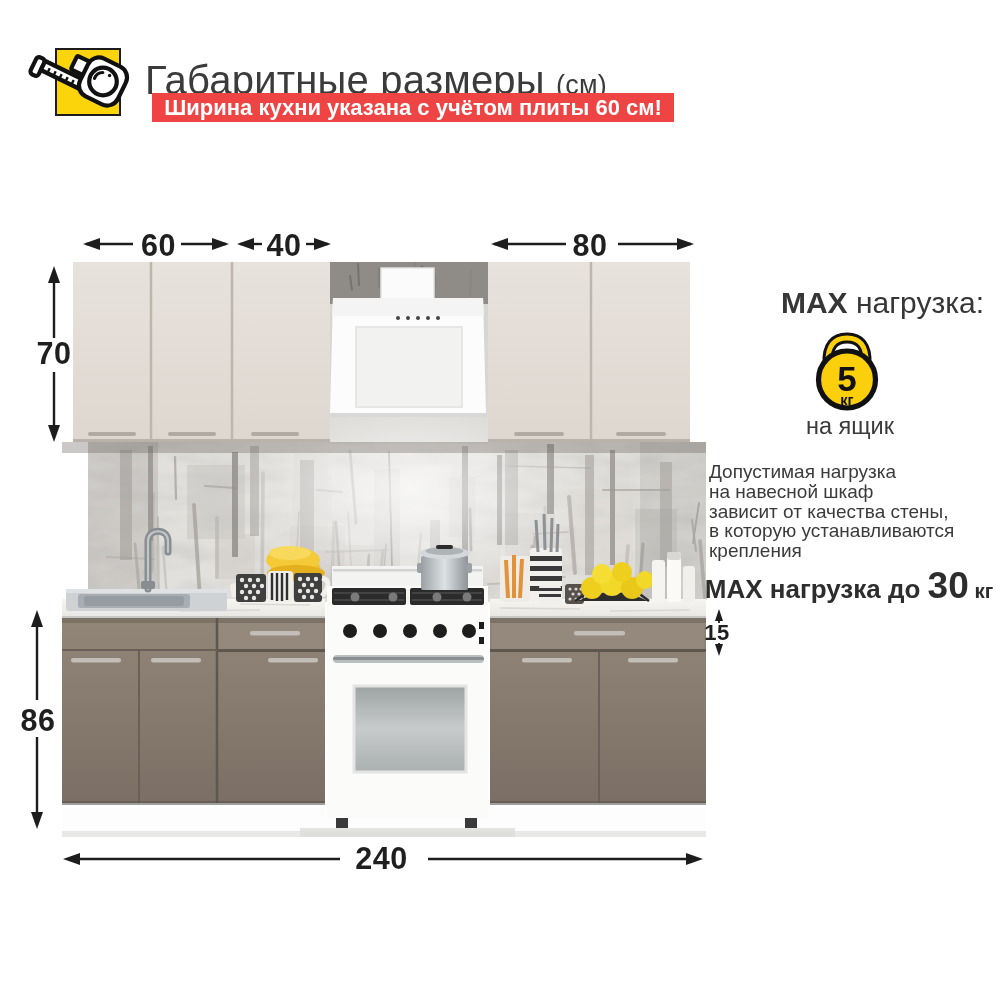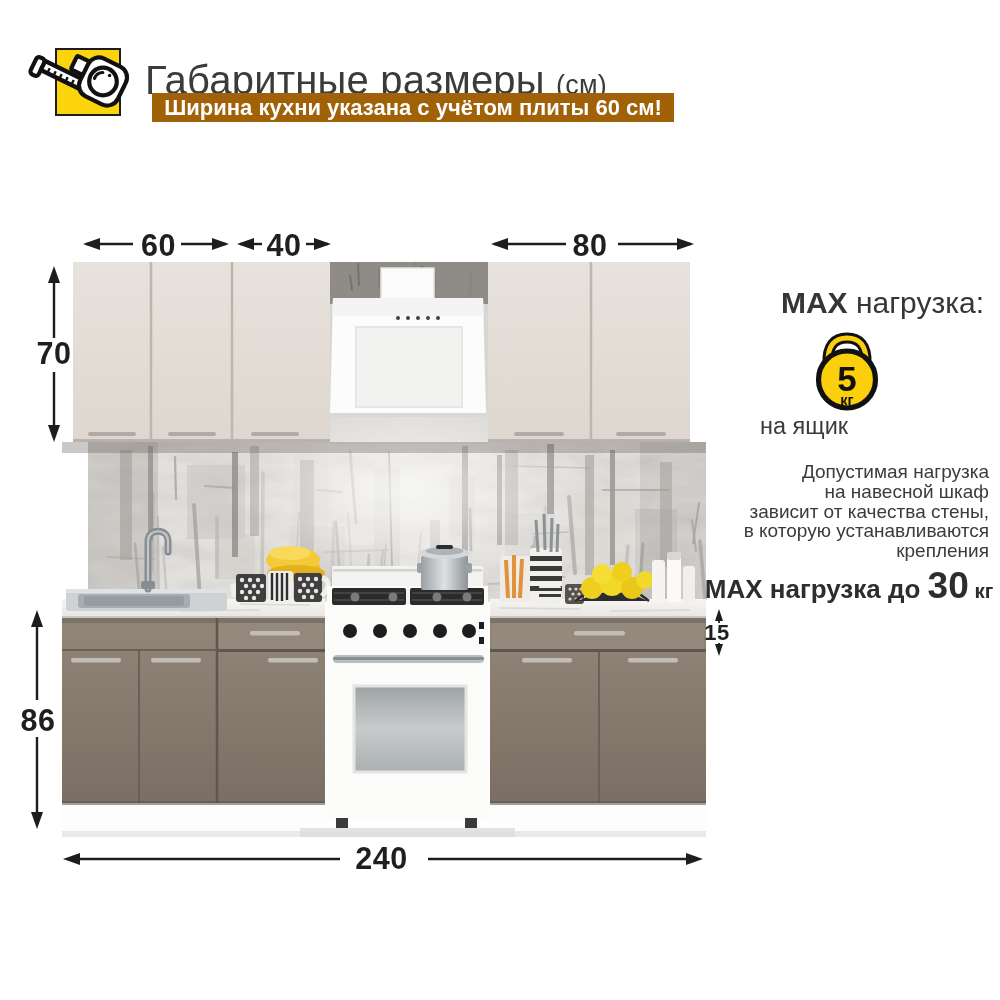--- a/index.html
+++ b/index.html
@@ -31,21 +31,21 @@
     <line x1="53.3" y1="76.1" x2="55.7" y2="71.2"></line>
     <line x1="59.3" y1="79.0" x2="61.7" y2="74.1"></line>
     <line x1="65.3" y1="82.0" x2="67.7" y2="77.1"></line>
     <line x1="71.3" y1="84.9" x2="73.7" y2="80.0"></line>
     <line x1="77.4" y1="87.9" x2="79.8" y2="83.0"></line>
   </g>
 </svg>
 
 <div class="abs" style="left:145px;top:46px;width:560px;font-size:40px;color:#3b3b3b;letter-spacing:0.2px;white-space:nowrap;margin-top:12px;">Габаритные размеры <span style="font-size:27px;">(см)</span></div>
 
-<div class="abs" style="left:152px;top:93px;width:522px;height:29px;background:#a16207;color:#ffffff;font-weight:bold;font-size:22px;line-height:29px;text-align:center;white-space:nowrap;">Ширина кухни указана с учётом плиты 60 см!</div>
+<div class="abs" style="left:152px;top:93px;width:522px;height:29px;background:#ef4444;color:#ffffff;font-weight:bold;font-size:22px;line-height:29px;text-align:center;white-space:nowrap;">Ширина кухни указана с учётом плиты 60 см!</div>
 
 <svg class="abs" style="left:0;top:0;" width="1000" height="1000" viewBox="0 0 1000 1000">
   <defs>
     <linearGradient id="counterFace" x1="0" y1="0" x2="0" y2="1">
       <stop offset="0" stop-color="#f7f5f2"></stop>
         <stop offset="1" stop-color="#e8e6e3"></stop>
     </linearGradient>
     <linearGradient id="baseGrad" x1="0" y1="0" x2="0" y2="1">
       <stop offset="0" stop-color="#928679"></stop>
         <stop offset="1" stop-color="#7b6e64"></stop>
@@ -480,17 +480,17 @@
 <div class="abs" style="left:714px;top:287px;width:270px;text-align:right;font-size:30px;line-height:31px;color:#363636;white-space:nowrap;"><b>MAX</b> нагрузка:</div>
 
 <svg class="abs" style="left:800px;top:322px;" width="95" height="95" viewBox="0 0 95 95">
   <path d="M28 42 C27 23 35 16 47 16 C59 16 67 23 66 42" fill="none" stroke="#111" stroke-width="11"></path>
   <path d="M28 42 C27 23 35 16 47 16 C59 16 67 23 66 42" fill="none" stroke="#fccf0c" stroke-width="5"></path>
   <circle cx="47" cy="57.5" r="28.5" fill="#fccf0c" stroke="#111" stroke-width="5.2"></circle>
   <text x="47" y="69" font-family="Liberation Sans, sans-serif" font-weight="bold" font-size="35" fill="#111" text-anchor="middle">5</text>
   <text x="47" y="82.5" font-family="Liberation Sans, sans-serif" font-weight="bold" font-size="14.5" fill="#111" text-anchor="middle">кг</text>
 </svg>
 
-<div class="abs" style="left:760px;top:414px;width:180px;font-size:23.5px;line-height:25px;color:#3b3b3b;">на ящик</div>
-
-<div class="abs" style="left:709px;top:462px;width:280px;text-align:right;font-size:19px;line-height:19.8px;color:#3b3b3b;">Допустимая нагрузка<br>на навесной шкаф<br>зависит от качества стены,<br>в которую устанавливаются<br>крепления</div>
+<div class="abs" style="left:760px;top:414px;width:180px;text-align:center;font-size:23.5px;line-height:25px;color:#3b3b3b;">на ящик</div>
+
+<div class="abs" style="left:709px;top:462px;width:280px;text-align:left;font-size:19px;line-height:19.8px;color:#3b3b3b;">Допустимая нагрузка<br>на навесной шкаф<br>зависит от качества стены,<br>в которую устанавливаются<br>крепления</div>
 
 <div class="abs" style="left:704px;top:565px;width:290px;text-align:center;color:#2d2d2d;white-space:nowrap;"><span style="font-size:26px;font-weight:bold;">MAX нагрузка до </span><span style="font-size:37px;font-weight:bold;">30</span><span style="font-size:20.5px;font-weight:bold;"> кг</span></div>
 
 </body></html>

